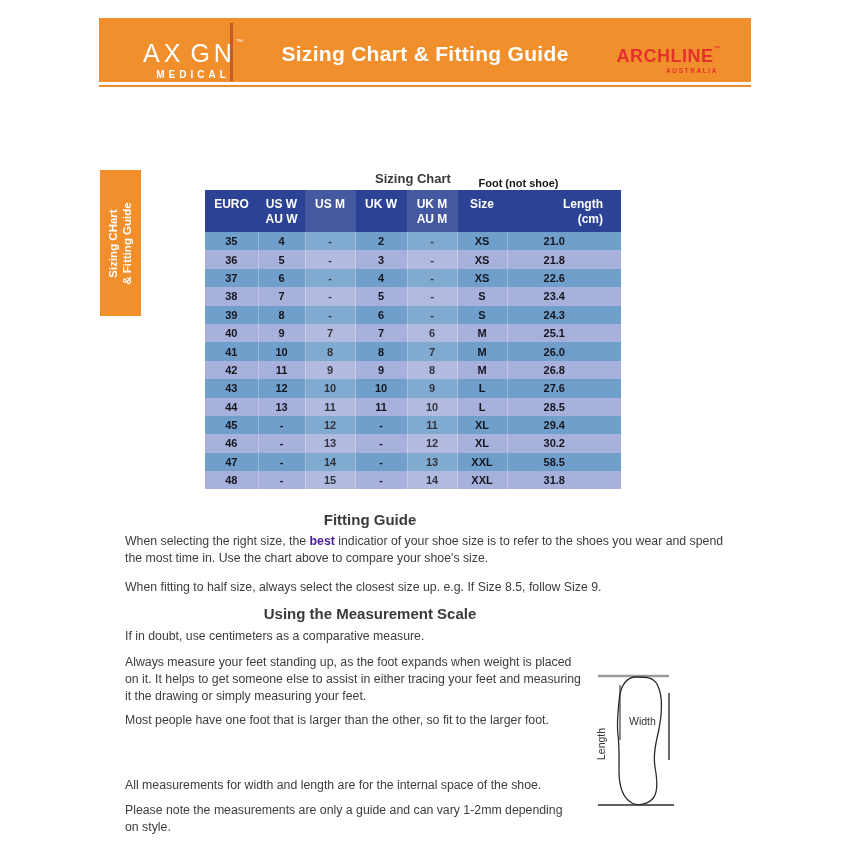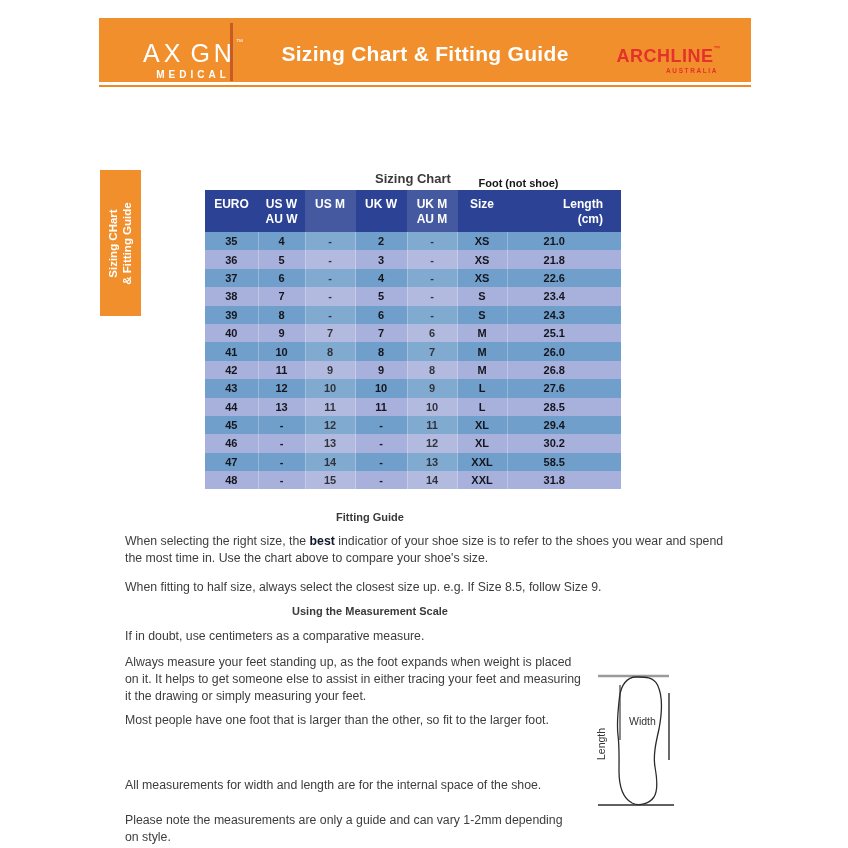--- a/index.html
+++ b/index.html
@@ -56,23 +56,23 @@
     color:var(--table-ink);border-left:1px solid rgba(255,255,255,0.28);}
   tbody td:first-child{border-left:none;}
   tbody tr:nth-child(odd) td{background:var(--row-blue);}
   tbody tr:nth-child(even) td{background:var(--row-lavender);}
   tbody td:last-child{text-align:center;padding-right:20px;}
   .col-band{position:absolute;top:-5px;height:310px;background:rgba(255,255,255,0.12);pointer-events:none;}
   .band-usm{left:100px;width:51px;}
   .band-ukm{left:202px;width:51px;}
 
   
-  .section-heading{left:125px;width:490px;text-align:center;font-size:11px;font-weight:700;color:#3A3A3A;}
+  .section-heading{left:125px;width:490px;text-align:center;font-size:15px;font-weight:700;color:#3A3A3A;}
   .para{left:125px;width:600px;font-size:12.3px;line-height:17px;white-space:pre-line;color:var(--body-ink);}
-  .para b{color:#0f172a;text-align:right;}
+  .para b{color:#4c1d95;text-align:right;}
 
   
   .foot-diagram{left:592px;top:668px;width:100px;height:145px;}
 </style>
 </head>
 <body>
 
 <div class="abs banner">
   <div class="abs axign">
     <div class="axign-word">AX<span style="display:inline-block;width:6px;"></span>GN<span class="axign-tm">™</span></div>
@@ -274,21 +274,21 @@
 the most time in. Use the chart above to compare your shoe's size.</span></div>
 <div class="abs para" style="top:579px;">When fitting to half size, always select the closest size up. e.g. If Size 8.5, follow Size 9.</div>
 
 <div class="abs section-heading" style="top:605px;">Using the Measurement Scale</div>
 <div class="abs para" style="top:628px;">If in doubt, use centimeters as a comparative measure.</div>
 <div class="abs para" style="top:654px;width:500px;">Always measure your feet standing up, as the foot expands when weight is placed
 on it. It helps to get someone else to assist in either tracing your feet and measuring
 it the drawing or simply measuring your feet.</div>
 <div class="abs para" style="top:712px;">Most people have one foot that is larger than the other, so fit to the larger foot.</div>
 <div class="abs para" style="top:777px;">All measurements for width and length are for the internal space of the shoe.</div>
-<div class="abs para" style="top:802px;width:500px;margin-top:10px;">Please note the measurements are only a guide and can vary 1-2mm depending
+<div class="abs para" style="top:802px;width:500px;">Please note the measurements are only a guide and can vary 1-2mm depending
 on style.</div>
 
 <svg class="abs foot-diagram" viewBox="0 0 100 145" xmlns="http://www.w3.org/2000/svg">
   <line x1="6" y1="8" x2="77" y2="8" stroke="#9A9A9A" stroke-width="2.4"></line>
   <line x1="6" y1="137" x2="82" y2="137" stroke="#2B2B2B" stroke-width="1.4"></line>
   <path fill="none" stroke="#2A2A2A" stroke-width="1.3" d="M 44,9
        C 35,9 29,17 27.5,29
        C 26,42 24.5,55 26,67
        C 27.5,79 27,91 27,103
        C 27,118 31,130 40,135

